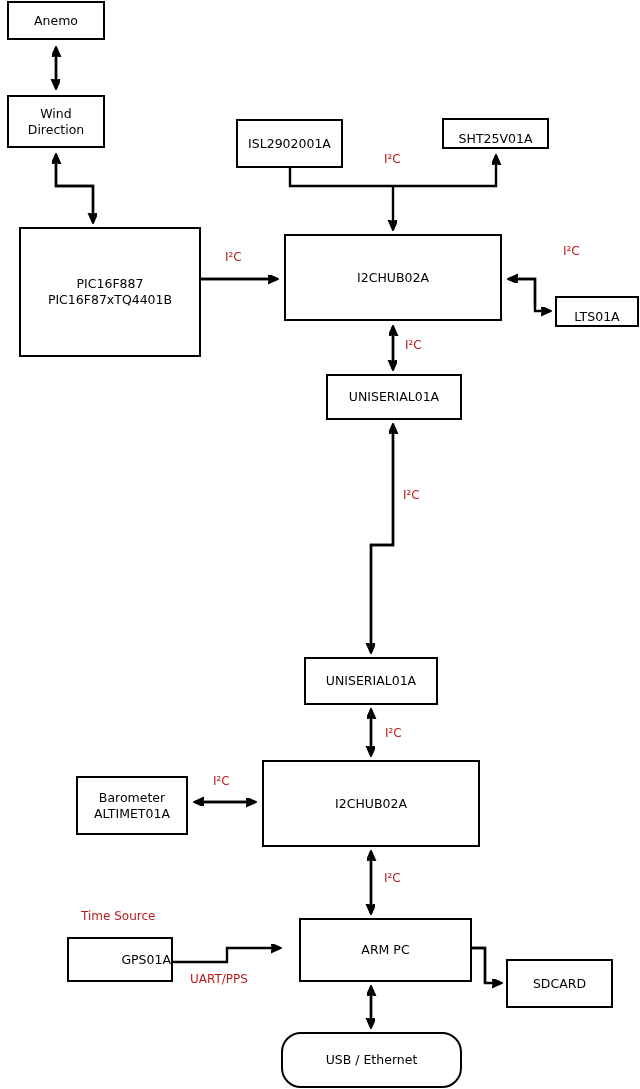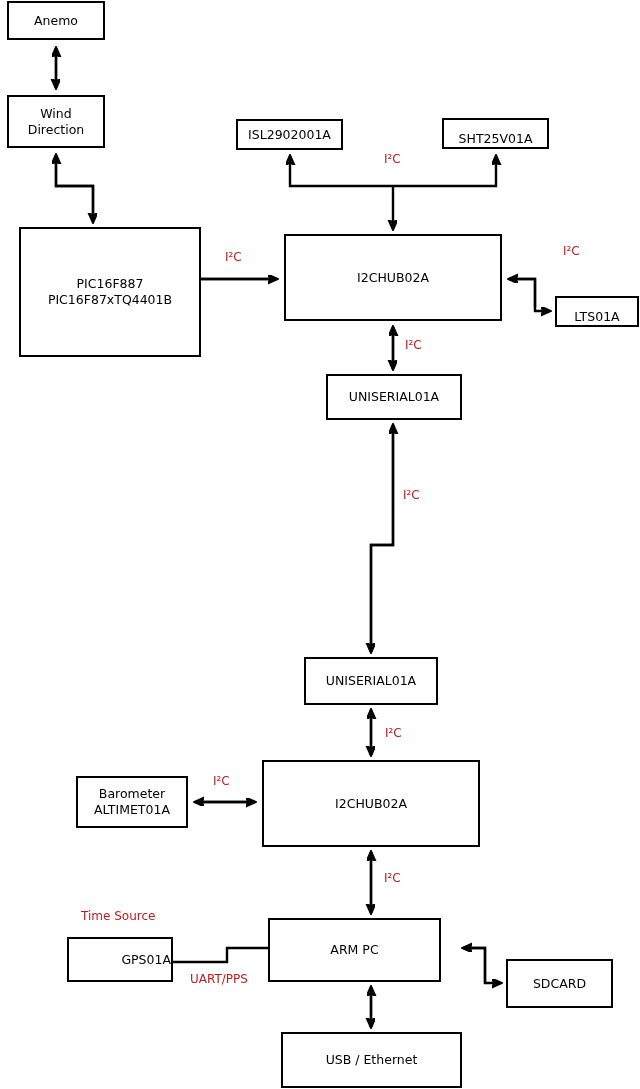--- a/index.html
+++ b/index.html
@@ -72,21 +72,21 @@
   <div class="node" style="left:7px;top:95px;width:98px;height:53px;">
     <span>Wind
 Direction</span>
   </div>
 
   <div class="node" style="left:19px;top:227px;width:182px;height:130px;">
     <span>PIC16F887
 PIC16F87xTQ4401B</span>
   </div>
 
-  <div class="node" style="left:236px;top:119px;width:107px;height:31px;">
+  <div class="node" style="left:236px;top:119px;width:107px;height:49px;">
     <span>ISL2902001A</span>
   </div>
 
   <div class="node" style="left:442px;top:118px;width:107px;height:31px;align-items:flex-end;">
     <span>SHT25V01A</span>
   </div>
 
   <div class="node" style="left:284px;top:234px;width:218px;height:87px;">
     <span>I2CHUB02A</span>
   </div>
@@ -100,38 +100,38 @@
   </div>
 
   <div class="node" style="left:304px;top:657px;width:134px;height:48px;">
     <span>UNISERIAL01A</span>
   </div>
 
   <div class="node" style="left:262px;top:760px;width:218px;height:87px;">
     <span>I2CHUB02A</span>
   </div>
 
-  <div class="node" style="left:76px;top:776px;width:112px;height:52px;">
+  <div class="node" style="left:76px;top:776px;width:112px;height:59px;">
     <span>Barometer
 ALTIMET01A</span>
   </div>
 
   <div class="node" style="left:67px;top:937px;width:106px;height:45px;justify-content:flex-end;">
     <span>GPS01A</span>
   </div>
 
-  <div class="node" style="left:268px;top:918px;width:173px;height:64px;">
+  <div class="node" style="left:299px;top:918px;width:173px;height:64px;">
     <span>ARM PC</span>
   </div>
 
   <div class="node" style="left:506px;top:959px;width:107px;height:49px;">
     <span>SDCARD</span>
   </div>
 
-  <div class="node" style="left:281px;top:1032px;width:181px;height:56px;">
+  <div class="node" style="left:281px;top:1032px;width:181px;height:56px;border-radius:20px;">
     <span>USB / Ethernet</span>
   </div>
 
   <div class="lbl" style="left:225px;top:250px;">I²C</div>
   <div class="lbl" style="left:384px;top:152px;">I²C</div>
   <div class="lbl" style="left:563px;top:244px;">I²C</div>
   <div class="lbl" style="left:405px;top:338px;">I²C</div>
   <div class="lbl" style="left:403px;top:488px;">I²C</div>
   <div class="lbl" style="left:385px;top:726px;">I²C</div>
   <div class="lbl" style="left:213px;top:774px;">I²C</div>

